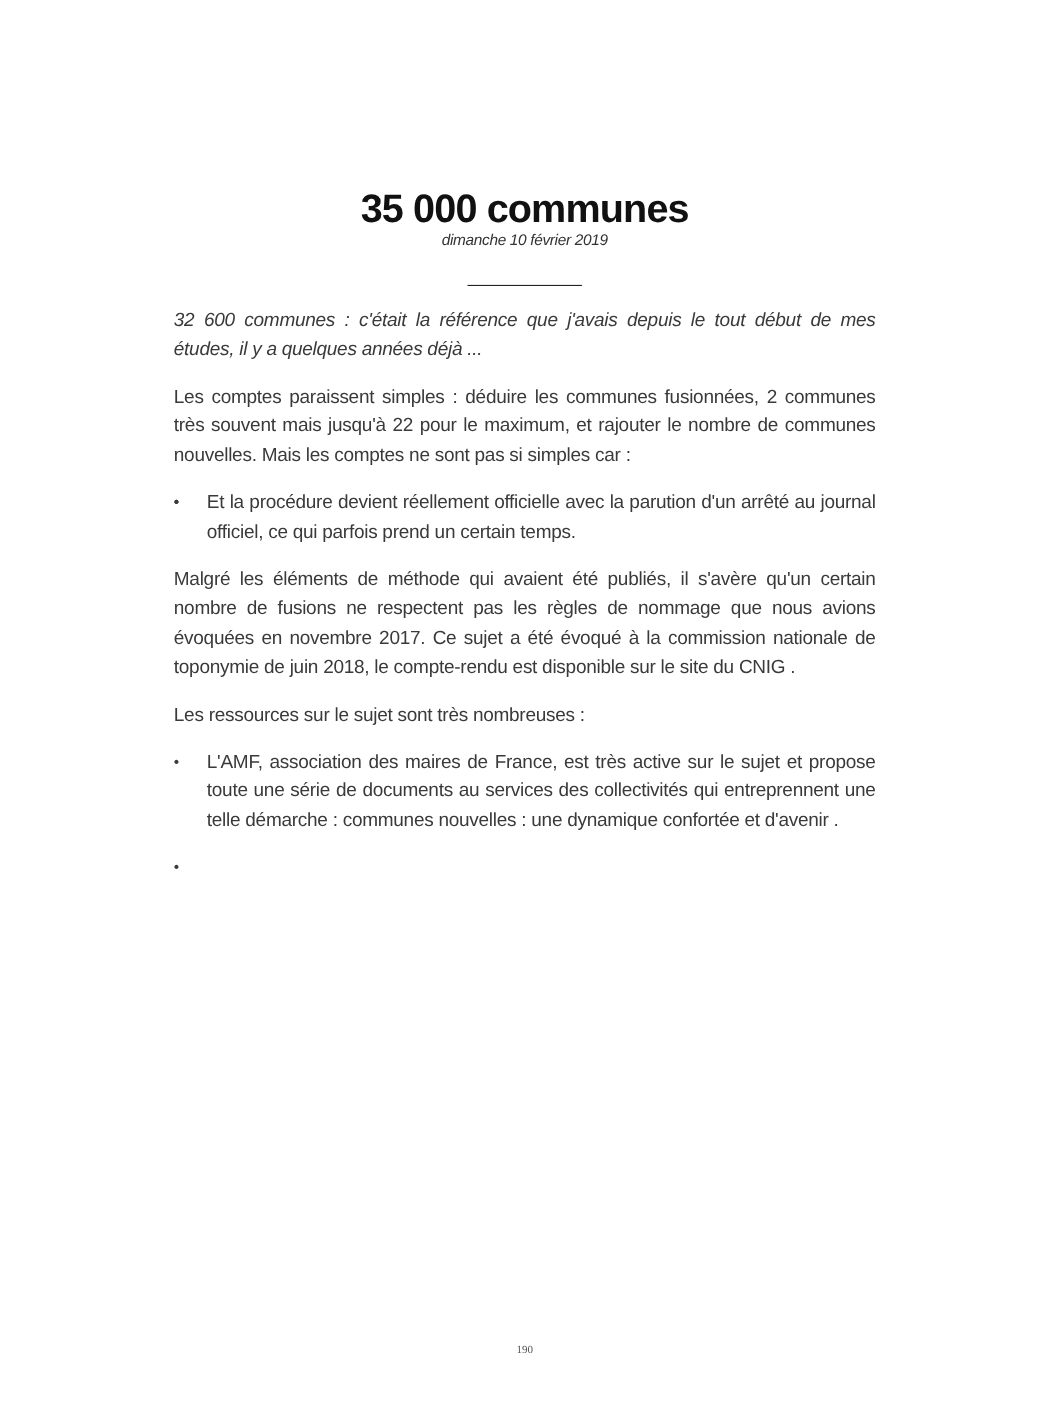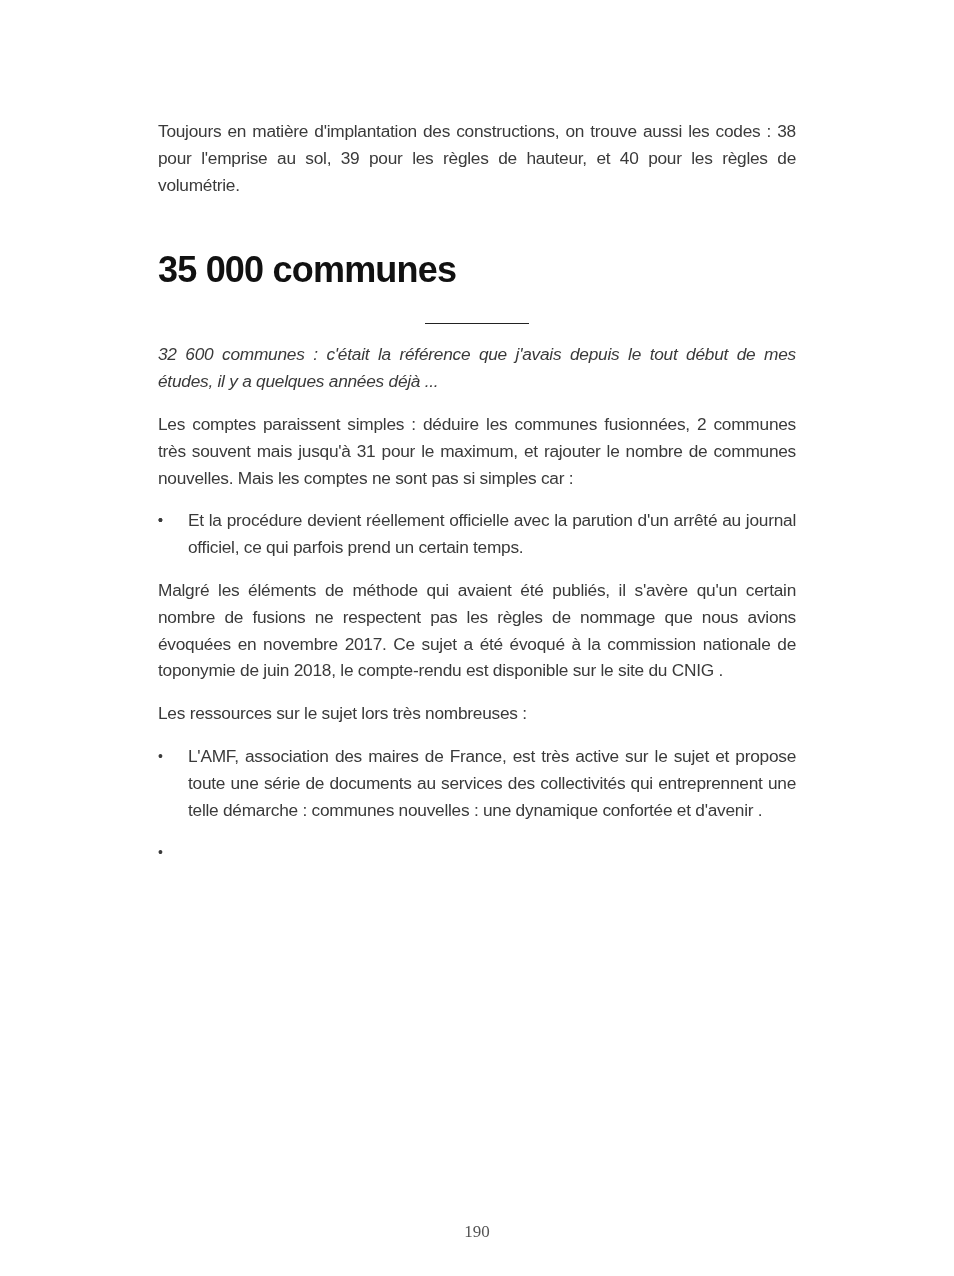--- a/index.html
+++ b/index.html
@@ -25,21 +25,21 @@
       letter-spacing: -0.25px;
     }
     .para {
       margin: 0 0 16px 0;
       text-align: justify;
     }
     .para.first {
       margin-bottom: 0;
     }
     .title-block {
-      text-align: left;
+      text-align: center;
       margin-top: 52px;
     }
     .title {
       font-family: "Liberation Sans", sans-serif;
       font-weight: bold;
       font-size: 36px;
       line-height: 40px;
       color: #111111;
       letter-spacing: -0.8px;
       margin: 0;
@@ -82,51 +82,51 @@
       width: 14px;
       font-size: 14px;
     }
     .page-number {
       position: absolute;
       left: 0;
       width: 954px;
       top: 1222px;
       text-align: center;
       font-family: "Liberation Serif", serif;
-      font-size: 17px;
+      font-size: 10px;
       color: #555555;
     }
   </style>
 </head>
 <body>
 
 <div class="page">
-  <p class="para first">Toujours en matière d'implantation des constructions, on trouve aussi les codes : 38 pour l'emprise au sol, 39 pour les règles de hauteur, et 40 pour les règles de volumétrie.</p>
 
   <div class="title-block">
     <h1 class="title">35 000 communes</h1>
+    <p class="date">dimanche 10 février 2019</p>
     <div class="separator"></div>
   </div>
 
   <p class="para lead">32 600 communes : c'était la référence que j'avais depuis le tout début de mes études, il y a quelques années déjà ...</p>
 
-  <p class="para">Les comptes paraissent simples : déduire les communes fusionnées, 2 communes très souvent mais jusqu'à 31 pour le maximum, et rajouter le nombre de communes nouvelles. Mais les comptes ne sont pas si simples car :</p>
+  <p class="para">Les comptes paraissent simples : déduire les communes fusionnées, 2 communes très souvent mais jusqu'à 22 pour le maximum, et rajouter le nombre de communes nouvelles. Mais les comptes ne sont pas si simples car :</p>
 
   <ul class="bullets">
     <li>
       <span class="bullet">•</span>
     </li>
     <li>
       <span class="bullet">•</span>
       <span>Et la procédure devient réellement officielle avec la parution d'un arrêté au journal officiel, ce qui parfois prend un certain temps.</span>
     </li>
   </ul>
 
   <p class="para">Malgré les éléments de méthode qui avaient été publiés, il s'avère qu'un certain nombre de fusions ne respectent pas les règles de nommage que nous avions évoquées en novembre 2017. Ce sujet a été évoqué à la commission nationale de toponymie de juin 2018, le compte-rendu est disponible sur le site du CNIG .</p>
-  <p class="para">Les ressources sur le sujet lors très nombreuses :</p>
+  <p class="para">Les ressources sur le sujet sont très nombreuses :</p>
 
   <ul class="bullets">
     <li>
       <span class="bullet">•</span>
       <span>L'AMF, association des maires de France, est très active sur le sujet et propose toute une série de documents au services des collectivités qui entreprennent une telle démarche :  communes nouvelles : une dynamique confortée et d'avenir .</span>
     </li>
     <li>
       <span class="bullet">•</span>
     </li>
   </ul>

